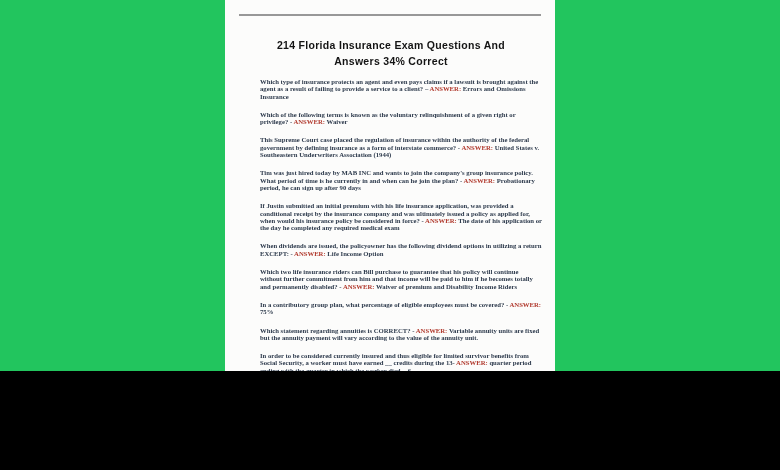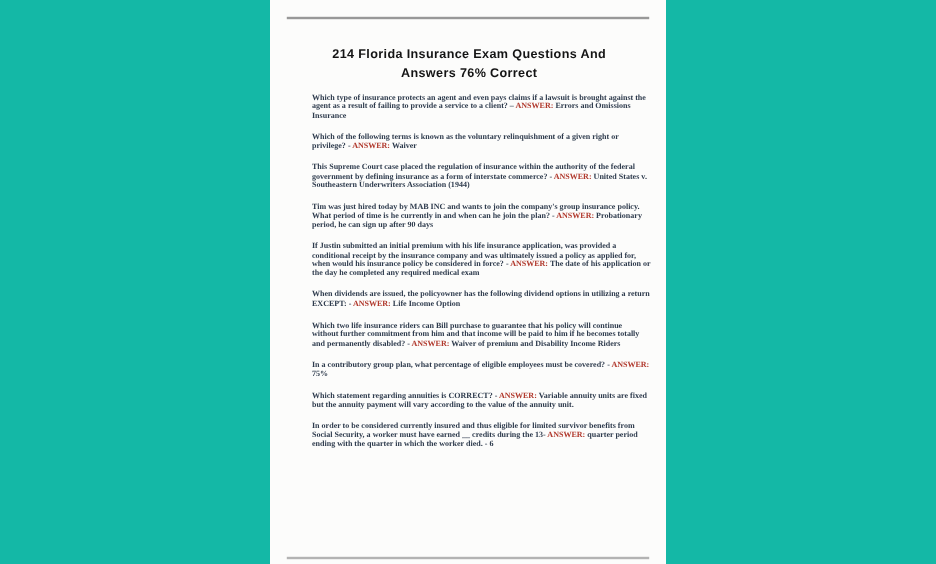--- a/index.html
+++ b/index.html
@@ -2,22 +2,22 @@
 <html><head>
 <meta charset="utf-8">
 <style>
   html, body { margin: 0; padding: 0; }
   body {
     width: 780px; height: 470px; overflow: hidden;
     background: #000;
     font-family: "Liberation Serif", serif;
   }
   .stage {
-    position: relative; width: 780px; height: 470px;
-    background: #14b8a6; overflow: hidden;
+    position: relative; width: 780px; height: 371px;
+    background: #22c55e; overflow: hidden;
   }
   .doc-page {
     position: absolute; left: 225px; top: 0;
     width: 330px; height: 470px;
     background: #fcfcfb;
     box-sizing: border-box;
   }
   .rule {
     position: absolute; left: 14px; width: 302px; height: 1.6px;
     background: #a3a3a3;
@@ -48,21 +48,21 @@
 </head>
 <body>
 
 <div class="stage">
   <div class="doc-page">
 
     <div class="rule rule-top"></div>
 
     <div class="doc-title">
       <span>214 Florida Insurance Exam Questions And</span>
-      <span>Answers 76% Correct</span>
+      <span>Answers 34% Correct</span>
     </div>
 
     <div class="qa-list">
 
       <p class="qa"><span>Which type of insurance protects an agent and even pays claims if a lawsuit is brought against the agent as a result of failing to provide a service to a client? –</span> <span class="ans-label">ANSWER:</span> <span>Errors and Omissions Insurance</span></p>
 
       <p class="qa"><span>Which of the following terms is known as the voluntary relinquishment of a given right or privilege? -</span> <span class="ans-label">ANSWER:</span> <span>Waiver</span></p>
 
       <p class="qa"><span>This Supreme Court case placed the regulation of insurance within the authority of the federal government by defining insurance as a form of interstate commerce? -</span> <span class="ans-label">ANSWER:</span> <span>United States v. Southeastern Underwriters Association (1944)</span></p>
 

